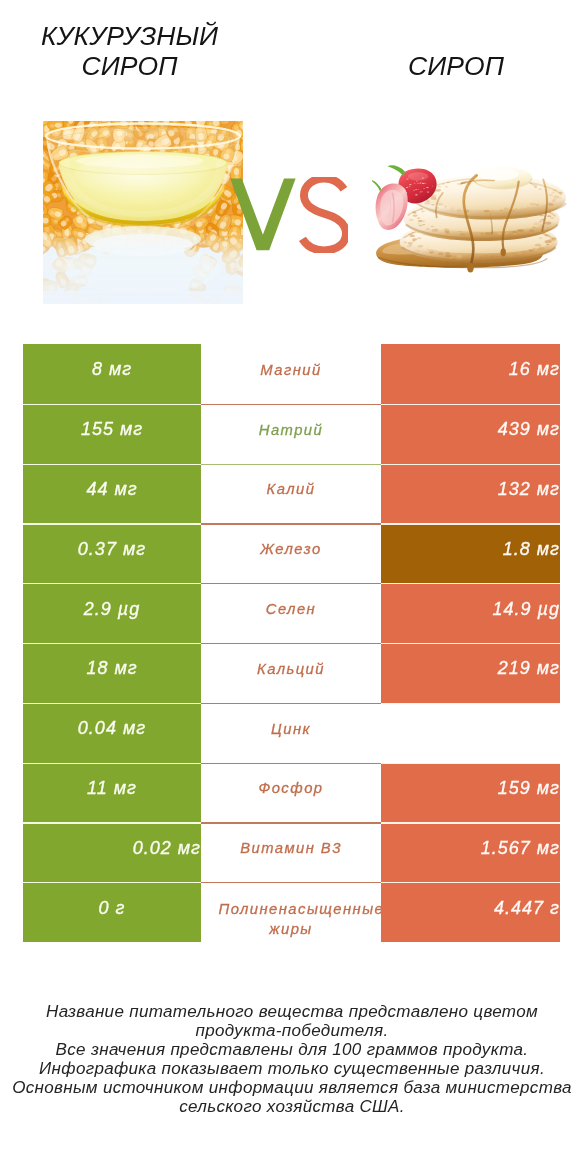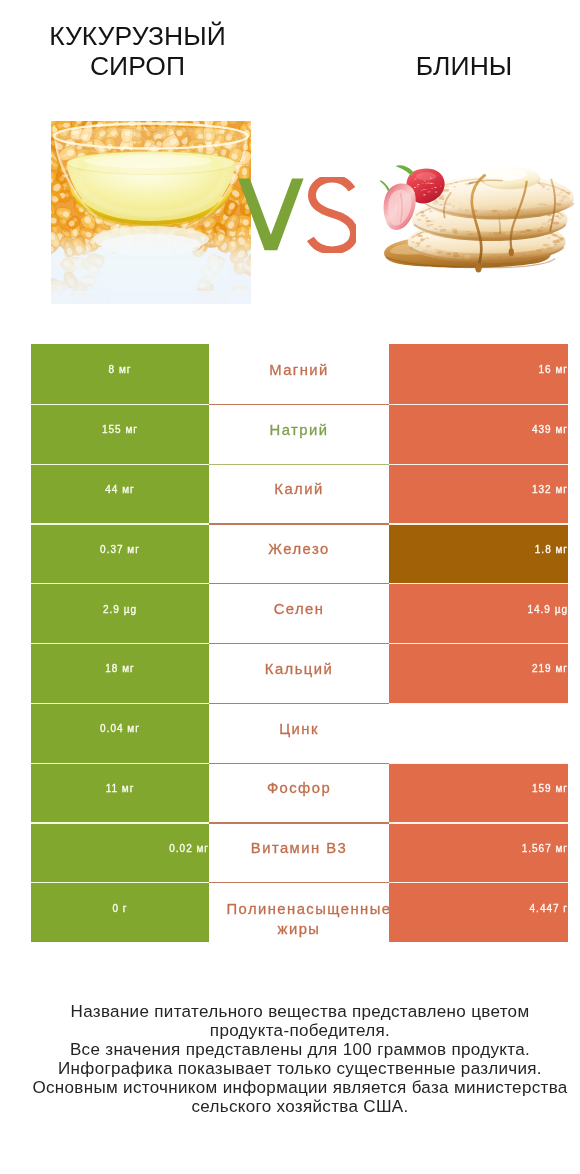--- a/index.html
+++ b/index.html
@@ -1,48 +1,48 @@
 <!DOCTYPE html>
 <html><head>
 <meta charset="utf-8">
 <title>Infographic</title>
 <style>
   html,body{margin:0;padding:0;}
   body{width:580px;height:1174px;background:#ffffff;font-family:"Liberation Sans",sans-serif;position:relative;overflow:hidden;}
-  .page{position:absolute;left:10px;top:0;width:568px;height:1174px;}
+  .page{position:absolute;left:2px;top:0;width:568px;height:1174px;font-style:italic;}
   .title{position:absolute;font-size:26.5px;line-height:29.9px;color:#141414;text-align:center;font-weight:400;letter-spacing:0.05px;}
   #title-left{left:20px;top:22px;width:215px;}
   #title-right{left:344px;top:52px;width:220px;}
   .photo{position:absolute;}
   #photo-left{left:41px;top:121px;width:200px;height:183px;}
   #photo-right{left:370px;top:164px;width:201px;height:113px;}
   .vs{position:absolute;left:226px;top:177px;width:120px;height:76px;}
   .vs [data-name="vs-v-letter"]{fill:#7ba337;}
   .vs [data-name="vs-s-letter"]{stroke:#df6a4e;}
   .table{position:absolute;left:21px;top:344px;width:537px;height:598px;}
   .row{display:flex;height:59.8px;position:relative;}
-  .cell{display:flex;align-items:center;justify-content:center;padding-bottom:8px;text-align:center;font-size:10px;font-weight:400;box-sizing:border-box;position:relative;overflow:hidden;letter-spacing:1.0px;}
+  .cell{display:flex;align-items:center;justify-content:center;padding-bottom:8px;text-align:center;font-size:18px;font-weight:400;box-sizing:border-box;position:relative;overflow:hidden;letter-spacing:1.0px;}
   .c-left{width:178px;color:#fbfdf2;background:#82a72f;-webkit-text-stroke:0.32px #fbfdf2;}
   .c-mid{width:180px;background:#ffffff;font-size:14.8px;letter-spacing:1.45px;line-height:20.1px;}
   .c-mid.multiline{align-items:flex-end;padding-bottom:3px;}
   .c-mid>span{display:block;width:145px;flex:0 0 145px;text-align:center;-webkit-text-stroke:0.3px currentColor;}
   .c-right{width:179px;color:#fffaf7;background:#e06c49;justify-content:flex-end;-webkit-text-stroke:0.32px #fffaf7;}
   .divider{position:absolute;left:0;top:0;width:537px;height:1.2px;}
   .divider span{display:block;height:100%;float:left;}
   .dv-l{width:178px;background:#f4f9e2;}
   .dv-m{width:180px;}
   .dv-r{width:179px;background:#fdf4e7;}
   .footer{position:absolute;left:0;top:1002px;width:580px;text-align:center;font-size:17.05px;line-height:19.1px;letter-spacing:0.32px;color:#242424;}
 </style>
 </head>
 <body style="background: rgb(255, 255, 255);">
 
 <div class="page" data-name="infographic-page">
   <div class="title" id="title-left" data-name="left-product-title" style="color: rgb(20, 20, 20);">КУКУРУЗНЫЙ СИРОП</div>
-  <div class="title" id="title-right" data-name="right-product-title" style="color: rgb(20, 20, 20);">БЛИНЫ</div>
+  <div class="title" id="title-right" data-name="right-product-title" style="color: rgb(20, 20, 20);">СИРОП</div>
   <div class="photo" id="photo-left" data-name="left-product-photo"><svg viewBox="0 0 200 183" width="200" height="183" data-name="corn-syrup-photo">
 <defs>
 <clipPath id="cc">
             <rect x="0" y="0" width="200" height="183"></rect>
           </clipPath>
 <filter id="sb" x="-5%" y="-5%" width="110%" height="110%">
             <feGaussianBlur stdDeviation="0.45"></feGaussianBlur>
           </filter>
 <g id="k">
             <path d="M-6 7C-7.6 -1.8 -4.7 -8 0 -7.7C4.9 -8 7.6 -1.8 6 7C3.7 9.2 -3.7 9.2 -6 7Z" stroke="#d07a06" stroke-width="0.6" stroke-opacity=".55"></path>

